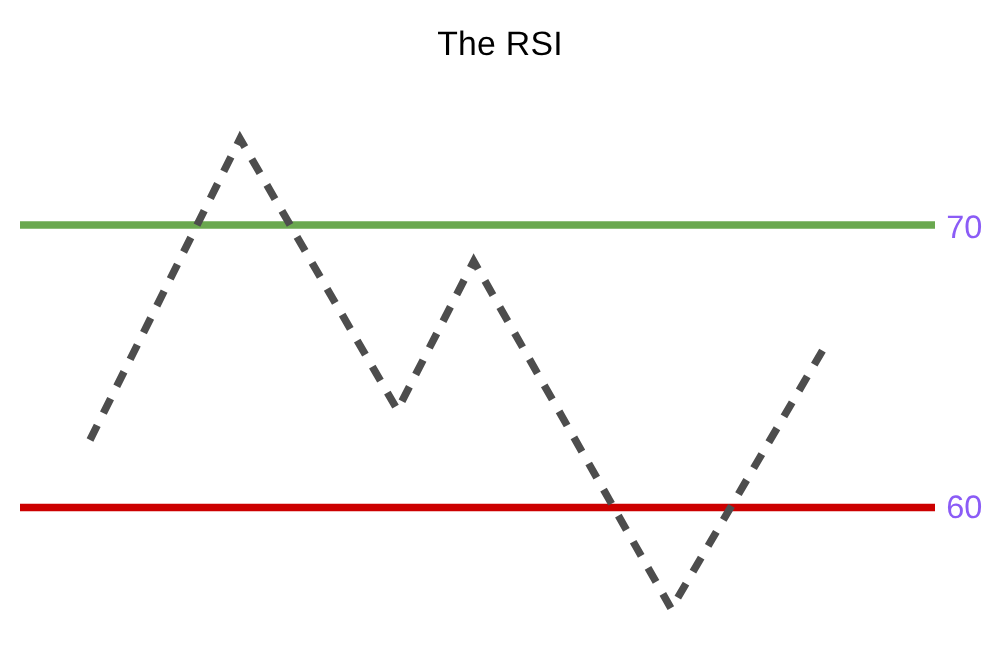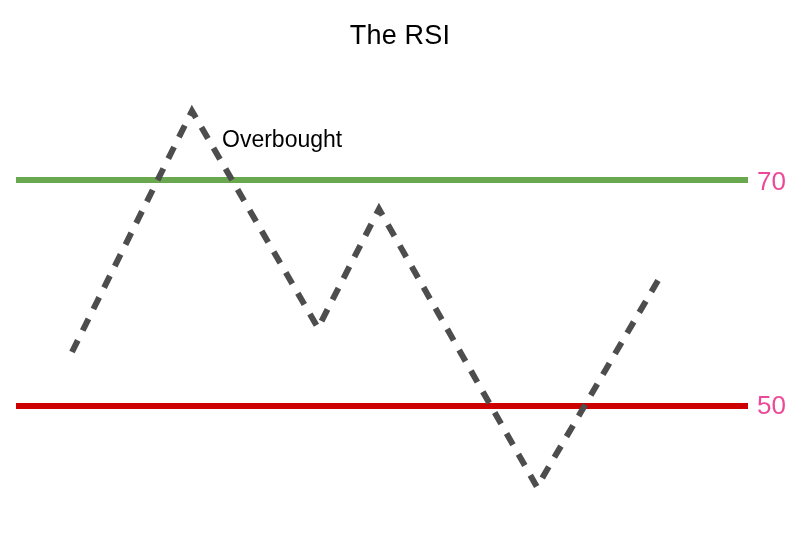--- a/index.html
+++ b/index.html
@@ -33,21 +33,21 @@
     position: absolute;
     left: 0;
     top: 0;
     width: 800px;
     height: 536px;
   }
   .axis-value {
     position: absolute;
     font-size: 26px;
     font-weight: 400;
-    color: #ec4899;
+    color: #8b5cf6;
     line-height: 1;
   }
   #label-70 { left: 757px; top: 168px; }
   #label-30 { left: 757px; top: 392px; }
   .annotation {
     position: absolute;
     font-size: 23px;
     font-weight: 400;
     color: #000000;
     line-height: 1;
@@ -67,18 +67,17 @@
 
     <line x1="16" y1="180" x2="748" y2="180" stroke="#6aa84f" stroke-width="6" stroke-linecap="butt"></line>
 
     <line x1="16" y1="406" x2="748" y2="406" stroke="#cc0000" stroke-width="6" stroke-linecap="butt"></line>
 
     <polyline points="72,352 192,111 318,328 379,209 537,487 660,277" fill="none" stroke="#4d4d4d" stroke-width="6" stroke-linecap="butt" stroke-linejoin="miter" stroke-dasharray="13 11"></polyline>
   </svg>
 
   <div class="axis-value" id="label-70">70</div>
 
-  <div class="axis-value" id="label-30">50</div>
+  <div class="axis-value" id="label-30">60</div>
 
-  <div class="annotation" id="annotation-overbought">Overbought</div>
 
 
 </div>
 
 </body></html>

